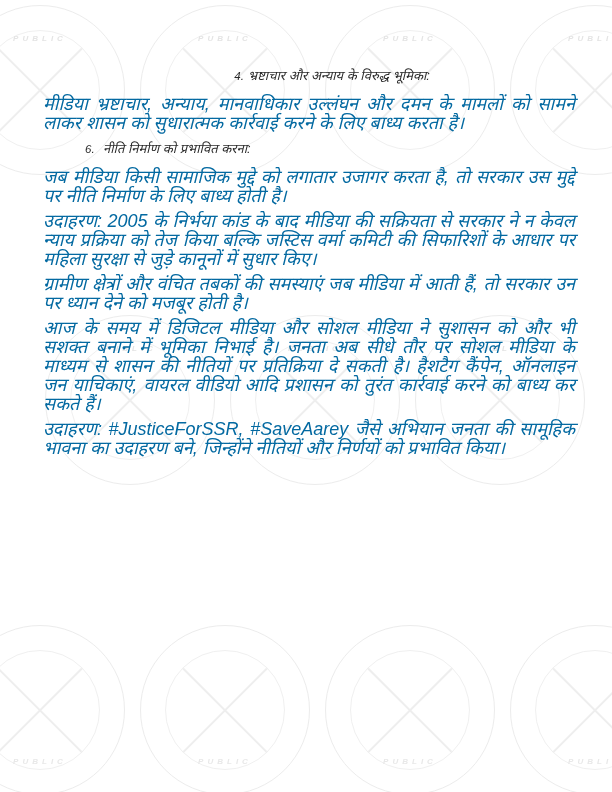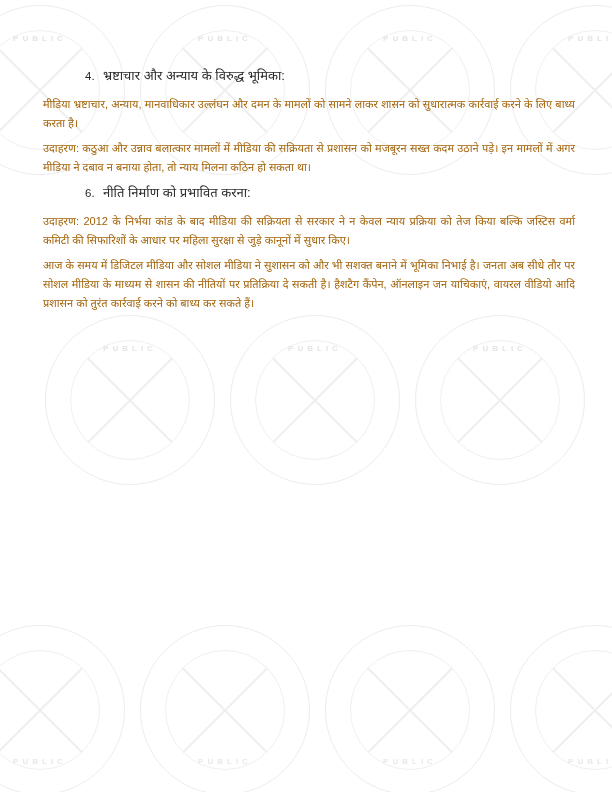--- a/index.html
+++ b/index.html
@@ -13,20 +13,21 @@
     position: relative;
     overflow: hidden;
     font-family: "Liberation Sans", "DejaVu Sans", sans-serif;
     color: #2b2b2b;
   }
   .page {
     position: relative;
     width: 488px;
     height: 792px;
     background: #ffffff;
+    font-style: italic;
   }
 
   
   .wm-layer {
     position: absolute;
     inset: 0;
     z-index: 0;
     pointer-events: none;
   }
   .seal {
@@ -87,32 +88,33 @@
   }
   .sec-heading {
     font-size: 13px;
     line-height: 19px;
     margin: 3px 0 9px 0;
     padding-left: 42px;
     color: #2b2b2b;
   }
   .sec:first-child .sec-heading {
     margin-top: 0;
+    text-align: center;
   }
   .sec-num {
     display: inline-block;
     min-width: 18px;
     font-size: 11.5px;
   }
   .para {
-    font-size: 11px;
+    font-size: 18px;
     line-height: 19px;
     margin: 0 0 6px 0;
     text-align: justify;
-    color: #a16207;
+    color: #0369a1;
   }
 </style>
 </head>
 <body>
 
 <div class="page">
 
   <div class="wm-layer">
 
     <div class="seal" style="left:-45px; top:5px;">
@@ -174,34 +176,36 @@
     </div>
   </div>
 
   <div class="content">
 
     <section class="sec">
       <div class="sec-heading">
         <span class="sec-num">4.</span><span class="sec-title">भ्रष्टाचार और अन्याय के विरुद्ध भूमिका:</span>
       </div>
       <p class="para">मीडिया भ्रष्टाचार, अन्याय, मानवाधिकार उल्लंघन और दमन के मामलों को सामने लाकर शासन को सुधारात्मक कार्रवाई करने के लिए बाध्य करता है।</p>
-      <p class="para">उदाहरण: कठुआ और उन्नाव बलात्कार मामलों में मीडिया की सक्रियता से प्रशासन को मजबूरन सख्त कदम उठाने पड़े। इन मामलों में अगर मीडिया ने दबाव न बनाया होता, तो न्याय मिलना कठिन हो सकता था।</p>
     </section>
 
     <section class="sec">
     </section>
 
     <section class="sec">
       <div class="sec-heading">
         <span class="sec-num">6.</span><span class="sec-title">नीति निर्माण को प्रभावित करना:</span>
       </div>
-      <p class="para">उदाहरण: 2012 के निर्भया कांड के बाद मीडिया की सक्रियता से सरकार ने न केवल न्याय प्रक्रिया को तेज किया बल्कि जस्टिस वर्मा कमिटी की सिफारिशों के आधार पर महिला सुरक्षा से जुड़े कानूनों में सुधार किए।</p>
-    </section>
-
-    <section class="sec">
+      <p class="para">जब मीडिया किसी सामाजिक मुद्दे को लगातार उजागर करता है, तो सरकार उस मुद्दे पर नीति निर्माण के लिए बाध्य होती है।</p>
+      <p class="para">उदाहरण: 2005 के निर्भया कांड के बाद मीडिया की सक्रियता से सरकार ने न केवल न्याय प्रक्रिया को तेज किया बल्कि जस्टिस वर्मा कमिटी की सिफारिशों के आधार पर महिला सुरक्षा से जुड़े कानूनों में सुधार किए।</p>
+    </section>
+
+    <section class="sec">
+      <p class="para">ग्रामीण क्षेत्रों और वंचित तबकों की समस्याएं जब मीडिया में आती हैं, तो सरकार उन पर ध्यान देने को मजबूर होती है।</p>
     </section>
 
     <section class="sec">
       <p class="para">आज के समय में डिजिटल मीडिया और सोशल मीडिया ने सुशासन को और भी सशक्त बनाने में भूमिका निभाई है। जनता अब सीधे तौर पर सोशल मीडिया के माध्यम से शासन की नीतियों पर प्रतिक्रिया दे सकती है। हैशटैग कैंपेन, ऑनलाइन जन याचिकाएं, वायरल वीडियो आदि प्रशासन को तुरंत कार्रवाई करने को बाध्य कर सकते हैं।</p>
+      <p class="para">उदाहरण: #JusticeForSSR, #SaveAarey जैसे अभियान जनता की सामूहिक भावना का उदाहरण बने, जिन्होंने नीतियों और निर्णयों को प्रभावित किया।</p>
     </section>
 
   </div>
 </div>
 
 </body></html>

